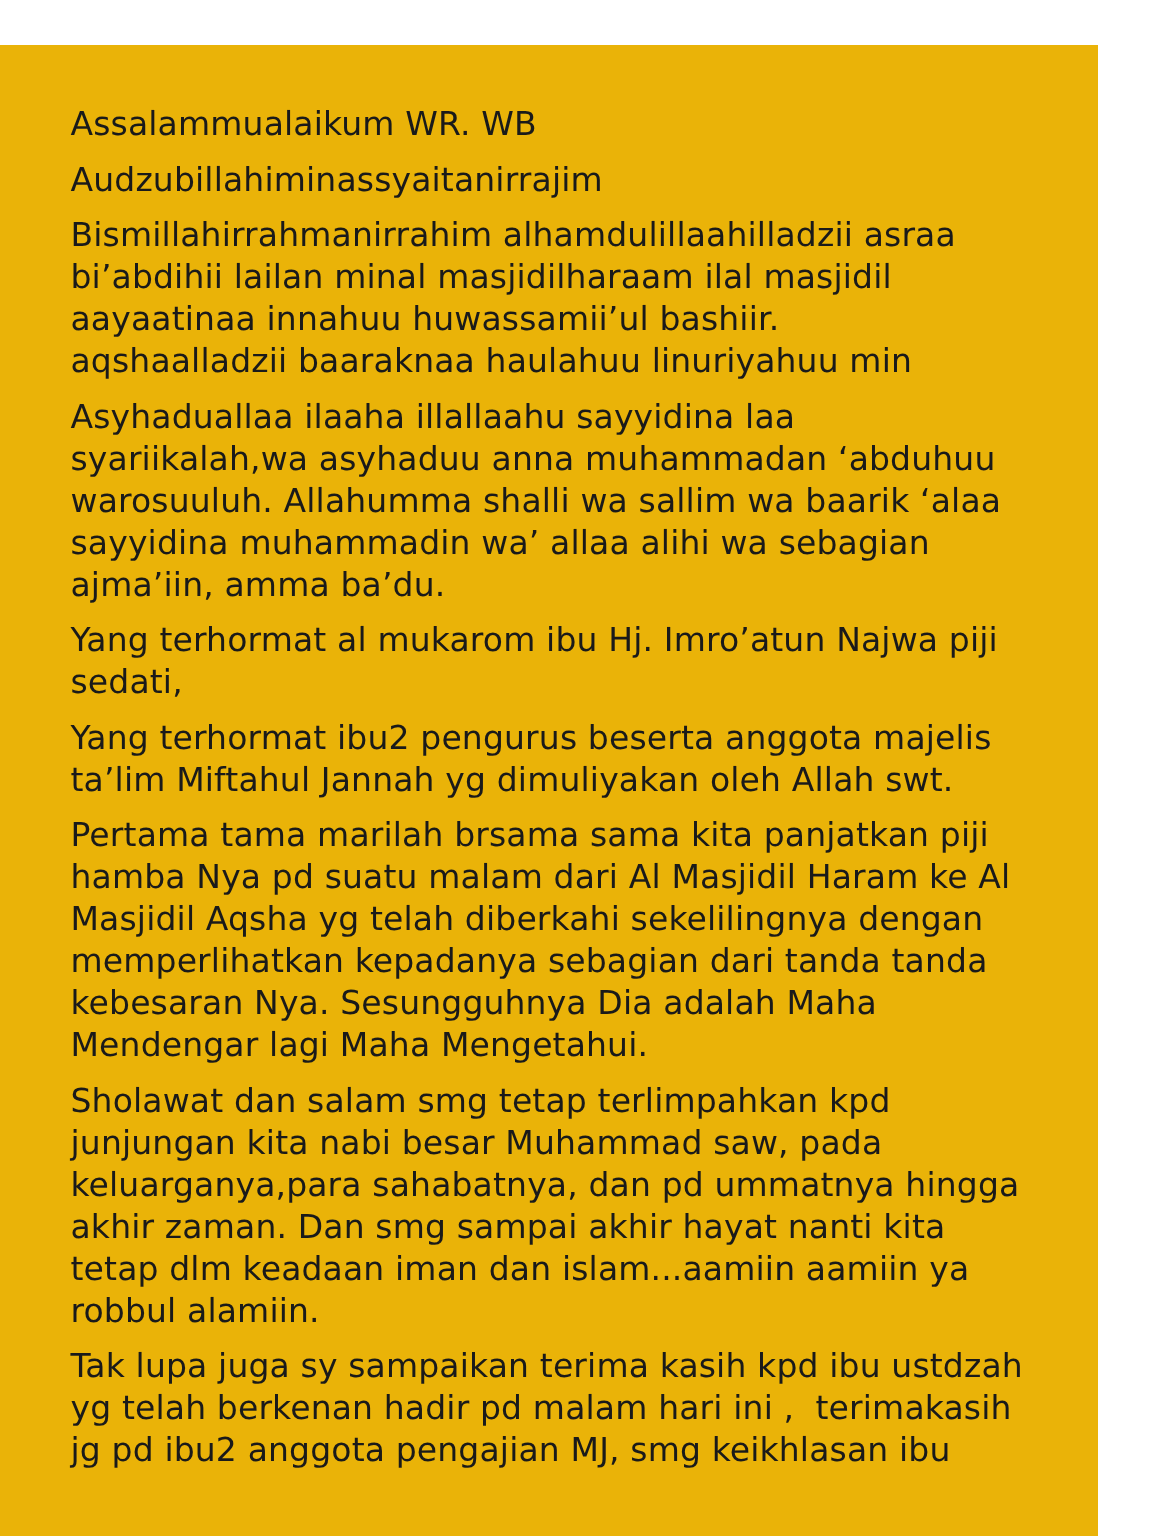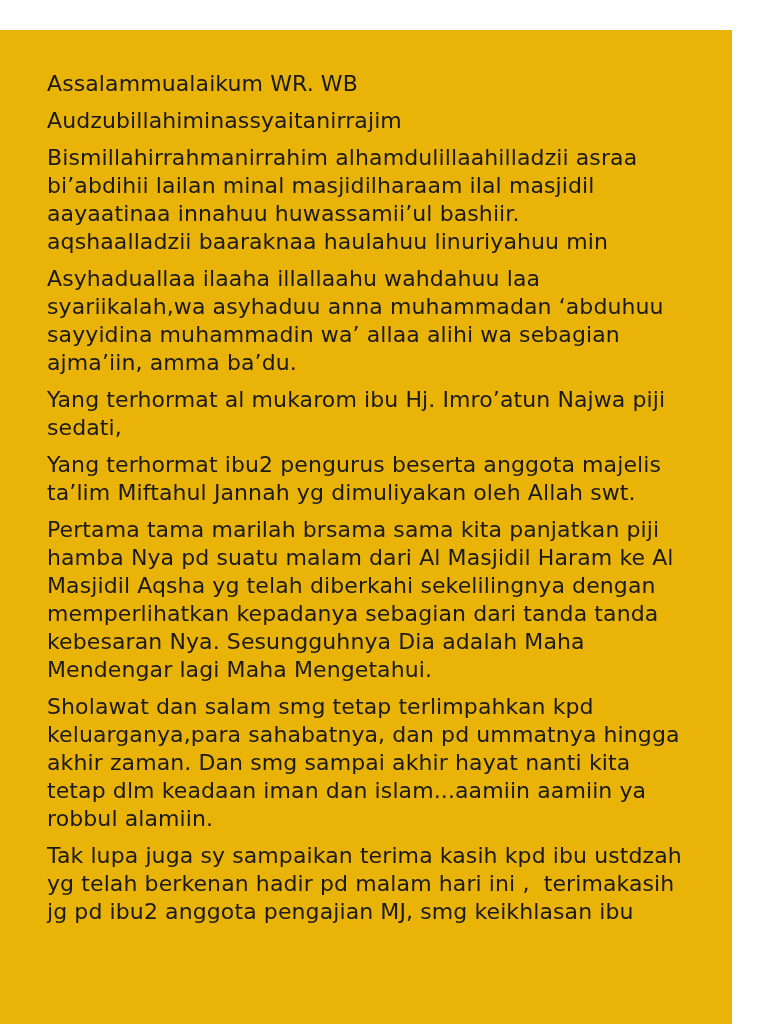--- a/index.html
+++ b/index.html
@@ -45,22 +45,23 @@
     </div>
 
     <div class="para">
       <div class="line">Bismillahirrahmanirrahim alhamdulillaahilladzii asraa</div>
       <div class="line">bi’abdihii lailan minal masjidilharaam ilal masjidil</div>
       <div class="line">aayaatinaa innahuu huwassamii’ul bashiir.</div>
       <div class="line">aqshaalladzii baaraknaa haulahuu linuriyahuu min</div>
     </div>
 
     <div class="para">
-      <div class="line">Asyhaduallaa ilaaha illallaahu wahdahuu laa</div>
+      <div class="line">Asyhaduallaa ilaaha illallaahu sayyidina laa</div>
       <div class="line">syariikalah,wa asyhaduu anna muhammadan ‘abduhuu</div>
+      <div class="line">warosuuluh. Allahumma shalli wa sallim wa baarik ‘alaa</div>
       <div class="line">sayyidina muhammadin wa’ allaa alihi wa sebagian</div>
       <div class="line">ajma’iin, amma ba’du.</div>
     </div>
 
     <div class="para">
       <div class="line">Yang terhormat al mukarom ibu Hj. Imro’atun Najwa piji</div>
       <div class="line">sedati,</div>
     </div>
 
     <div class="para">
@@ -72,20 +73,21 @@
       <div class="line">Pertama tama marilah brsama sama kita panjatkan piji</div>
       <div class="line">hamba Nya pd suatu malam dari Al Masjidil Haram ke Al</div>
       <div class="line">Masjidil Aqsha yg telah diberkahi sekelilingnya dengan</div>
       <div class="line">memperlihatkan kepadanya sebagian dari tanda tanda</div>
       <div class="line">kebesaran Nya. Sesungguhnya Dia adalah Maha</div>
       <div class="line">Mendengar lagi Maha Mengetahui.</div>
     </div>
 
     <div class="para">
       <div class="line">Sholawat dan salam smg tetap terlimpahkan kpd</div>
+      <div class="line">junjungan kita nabi besar Muhammad saw, pada</div>
       <div class="line">keluarganya,para sahabatnya, dan pd ummatnya hingga</div>
       <div class="line">akhir zaman. Dan smg sampai akhir hayat nanti kita</div>
       <div class="line">tetap dlm keadaan iman dan islam...aamiin aamiin ya</div>
       <div class="line">robbul alamiin.</div>
     </div>
 
     <div class="para">
       <div class="line">Tak lupa juga sy sampaikan terima kasih kpd ibu ustdzah</div>
       <div class="line">yg telah berkenan hadir pd malam hari ini ,  terimakasih</div>
       <div class="line">jg pd ibu2 anggota pengajian MJ, smg keikhlasan ibu</div>

